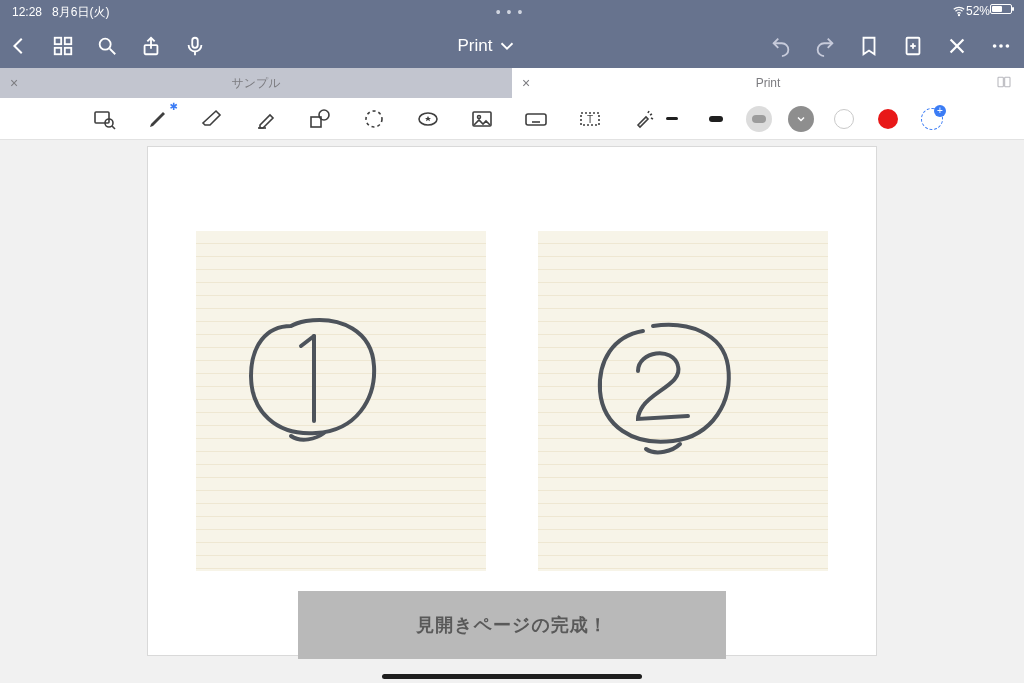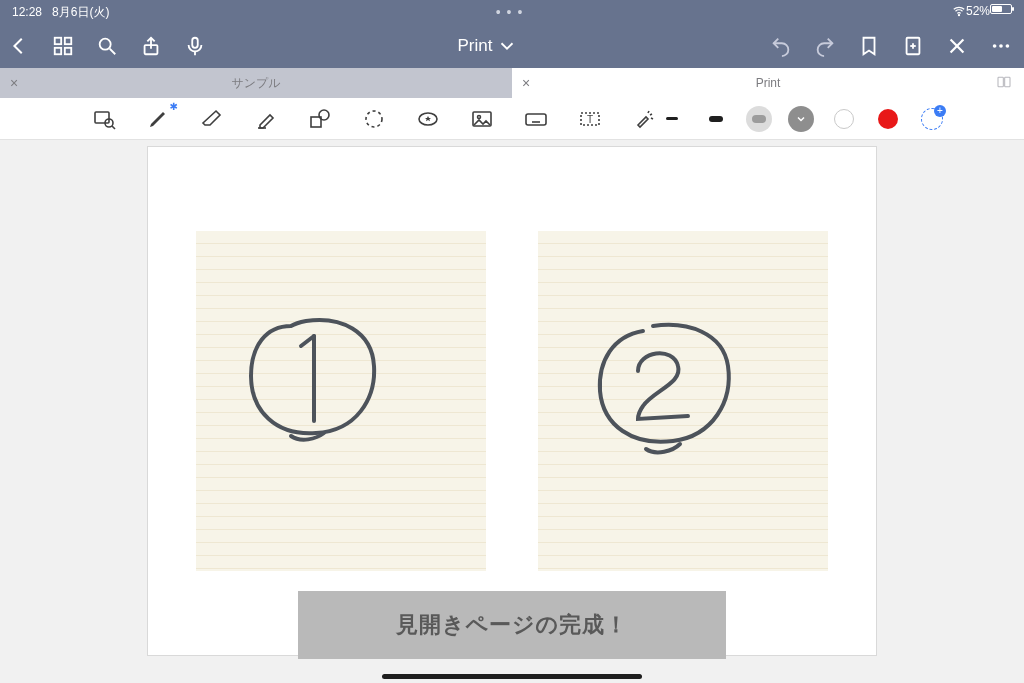--- a/index.html
+++ b/index.html
@@ -50,21 +50,21 @@
   .dashed-add { width:22px; height:22px; border-radius:50%; border:1.5px dashed #3b7cf5; position:relative; }
   .dashed-add::after { content:""; position:absolute; top:-4px; right:-4px; width:12px; height:12px; background:#3b7cf5; border-radius:50%; }
   .dashed-add .plus { position:absolute; top:-3px; right:-3px; width:10px; height:10px; display:flex; align-items:center; justify-content:center; color:#fff; font-size:10px; line-height:1; z-index:1; }
 
   
   .workspace { flex:1; background:#f1f1f1; display:flex; align-items:flex-start; justify-content:center; padding-top:6px; position:relative; }
   .page { width: 730px; height: 510px; background:#fff; border:1px solid #d9d9d9; position:relative; }
   .spread { position:absolute; top:84px; left:48px; right:48px; display:flex; justify-content:space-between; }
   .note { width: 290px; height: 340px; background: #f7f4e8; background-image: repeating-linear-gradient(#f7f4e8, #f7f4e8 12px, #eee7d2 12px, #eee7d2 13px); position:relative; }
   .note svg { position:absolute; inset:0; width:100%; height:100%; }
-  .banner { position:absolute; left:150px; right:150px; bottom:-4px; height:68px; background:#b9b9b9; display:flex; align-items:center; justify-content:center; font-weight:800; font-size:22px; color:#595959; font-family: "Hiragino Maru Gothic ProN","Yu Gothic", sans-serif; letter-spacing:1px; }
+  .banner { position:absolute; left:150px; right:150px; bottom:-4px; height:68px; background:#b9b9b9; display:flex; align-items:center; justify-content:center; font-weight:800; font-size:18px; color:#595959; font-family: "Hiragino Maru Gothic ProN","Yu Gothic", sans-serif; letter-spacing:1px; }
 
   .home-indicator { position:absolute; left:50%; bottom:4px; transform:translateX(-50%); width:260px; height:5px; background:#1e1e1e; border-radius:3px; }
 </style>
 </head>
 <body>
 <div class="screen">
 
   <div class="statusbar">
     <div class="left">
       <span>12:28</span>

